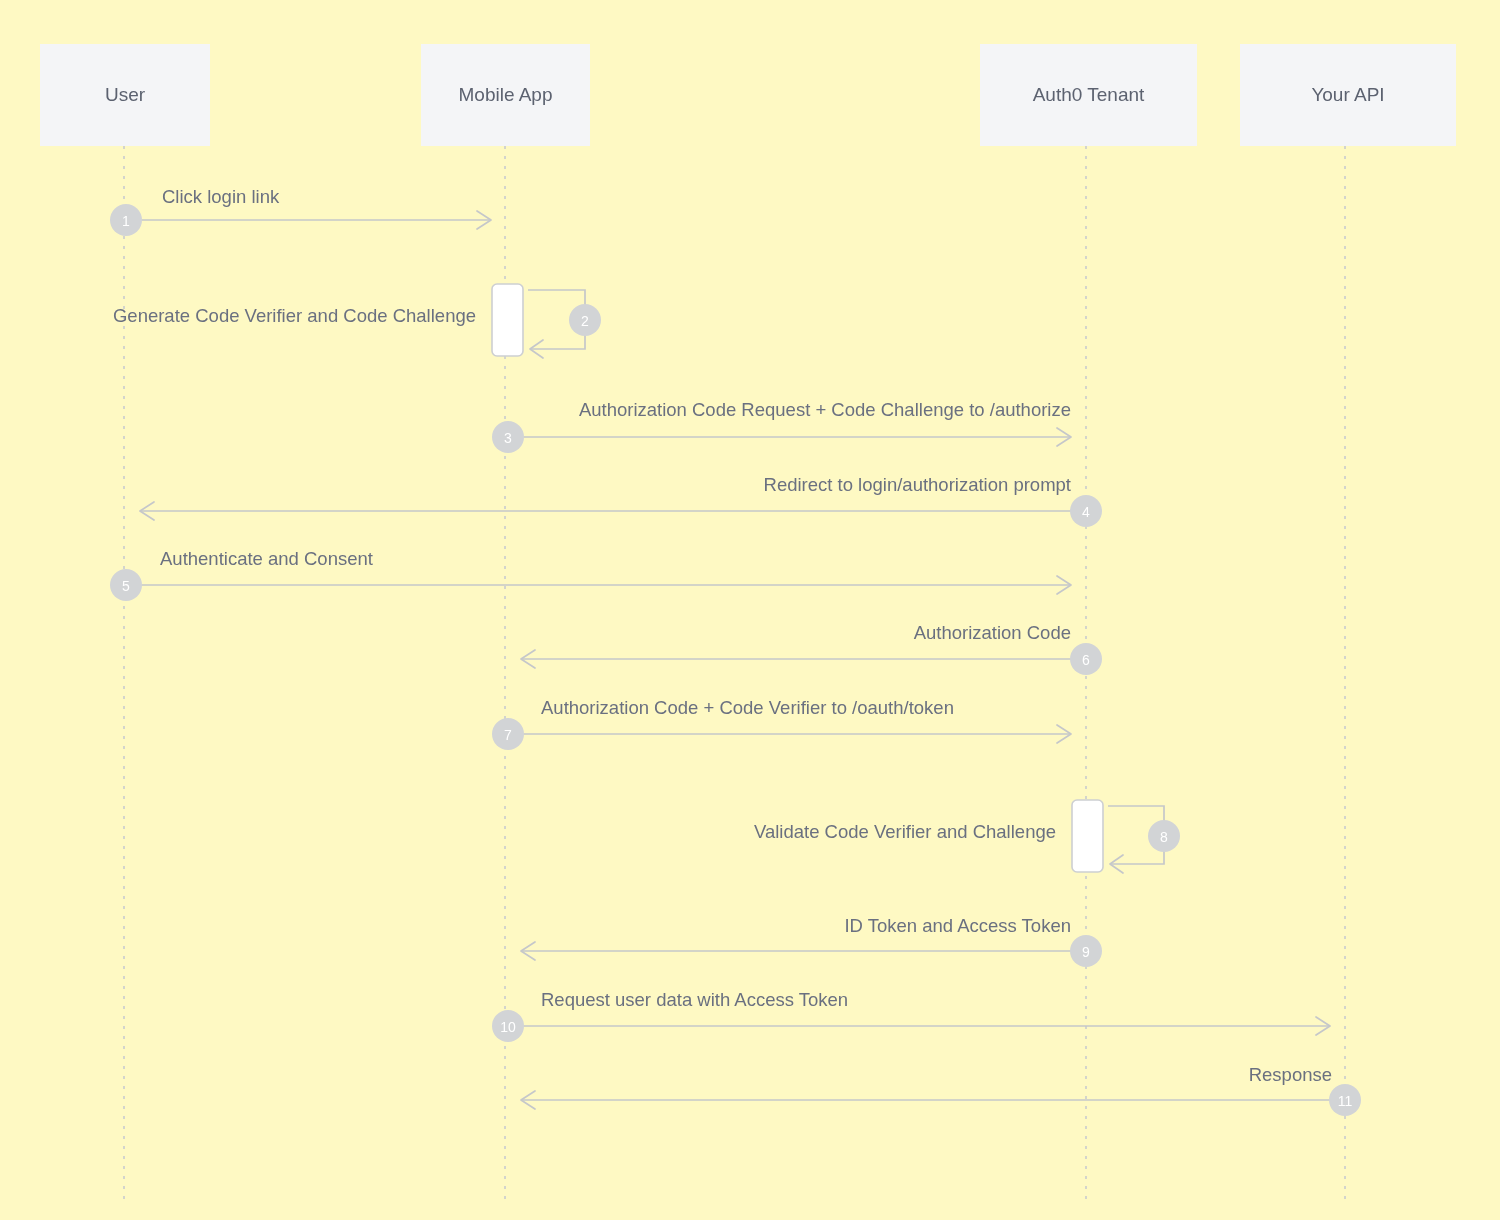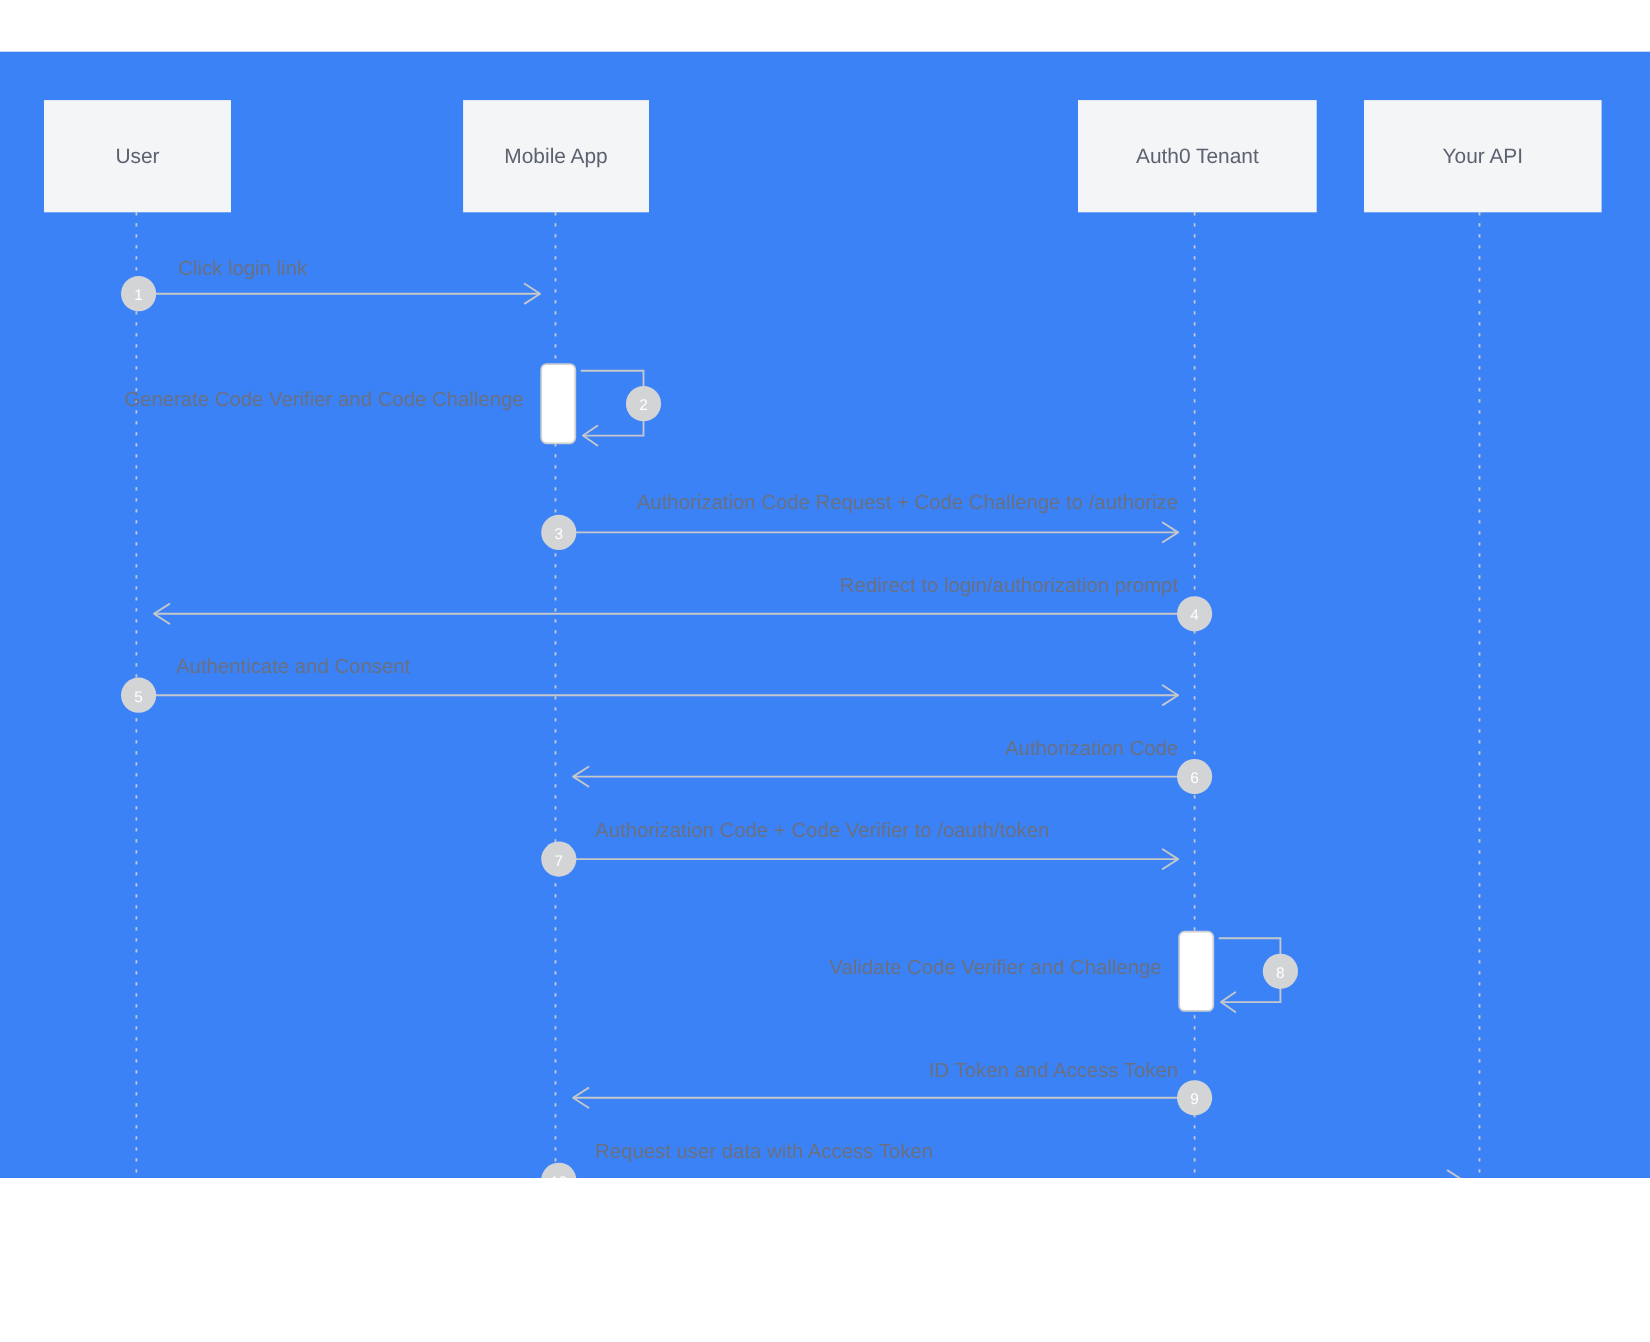--- a/index.html
+++ b/index.html
@@ -8,24 +8,23 @@
     padding: 0;
     background: #ffffff;
   }
   body {
     font-family: "Liberation Sans", sans-serif;
     -webkit-font-smoothing: antialiased;
   }
   #diagram-root {
     position: relative;
     width: 1500px;
-    height: 1024px;
-    background: #3b82f6;
+    height: 1220px;
+    background: #fef9c3;
     overflow: hidden;
-    margin-top: 47px;
   }
   svg#seq-svg {
     position: absolute;
     left: 0;
     top: 0;
     width: 1500px;
     height: 1220px;
     display: block;
   }
   .participant-box-rect {

